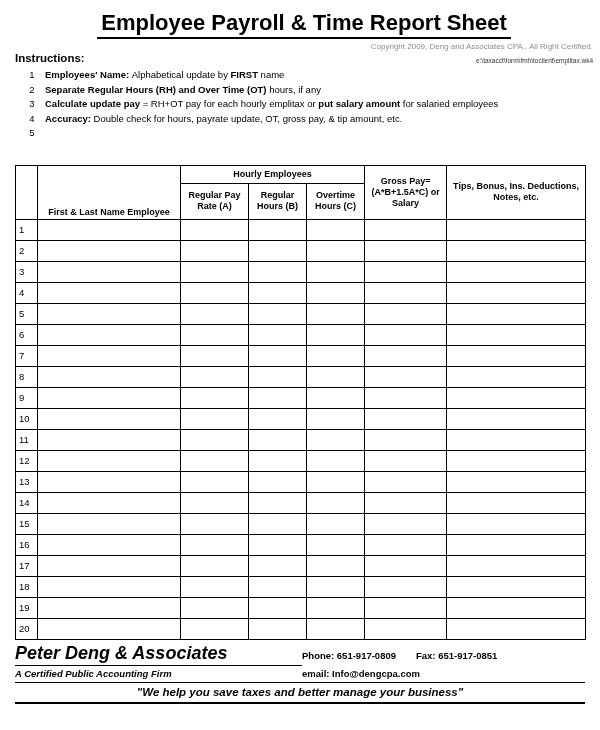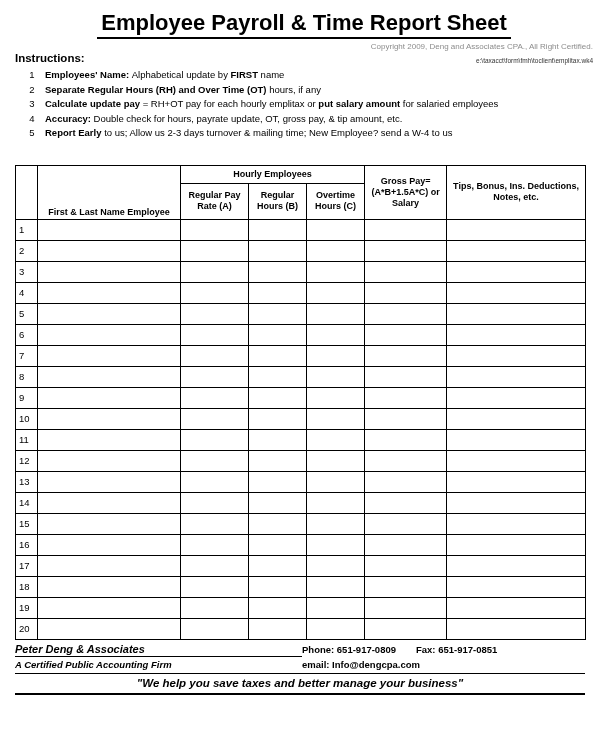--- a/index.html
+++ b/index.html
@@ -44,21 +44,21 @@
   .th-hourly { height:18px; }
   .th-name { vertical-align:bottom; padding-bottom:3px; }
   .th-mid { vertical-align:middle; }
   .header-row2 th { height:36px; vertical-align:middle;margin-top:44px; }
   table.payroll td { height:21px; font-size:9.5px; }
   td.num-col { padding-left:3px; text-align:left; }
 
   .footer { width:570px; }
   .f-row1 { display:flex; align-items:baseline; position:relative; padding:3px 0 2px 0; }
   .f-row1::after { content:""; position:absolute; left:0; bottom:0; width:287px; height:1px; background:#000; }
-  .firm-name { width:287px; font-size:11px; font-weight:bold; font-style:italic; }
+  .firm-name { width:287px; font-size:18px; font-weight:bold; font-style:italic; }
   .f-contact { font-size:9.5px; font-weight:bold; }
   .f-phone { margin-right:20px; }
   .f-row2 { display:flex; align-items:baseline; padding:2px 0 3px 0; border-bottom:1px solid #000; }
   .firm-sub { width:287px; font-size:9.5px; font-weight:bold; font-style:italic; }
   .quote {
     text-align:center; font-size:11.5px; font-weight:bold; font-style:italic;
     padding:3px 0 4px 0; border-bottom:2px solid #000;
   }
 </style>
 </head>
@@ -89,21 +89,20 @@
     <div class="instr-item">
       <span class="instr-num">3</span>
       <span class="instr-text"><span class="b">Calculate update pay</span><span> = RH+OT pay for each hourly emplitax or </span><span class="b">put salary amount</span><span> for salaried employees</span></span>
     </div>
     <div class="instr-item">
       <span class="instr-num">4</span>
       <span class="instr-text"><span class="b">Accuracy:</span><span> Double check for hours, payrate update, OT, gross pay, &amp; tip amount, etc.</span></span>
     </div>
     <div class="instr-item">
       <span class="instr-num">5</span>
-      <span class="instr-text"><span class="b">Report Early</span><span> to us; Allow us 2-3 days turnover &amp; mailing time; New Employee? send a W-4 to us</span></span>
     </div>
   </div>
 
   <table class="payroll">
     <colgroup>
       <col style="width:22px">
         <col style="width:143px">
         <col style="width:68px">
       <col style="width:58px">
         <col style="width:58px">

